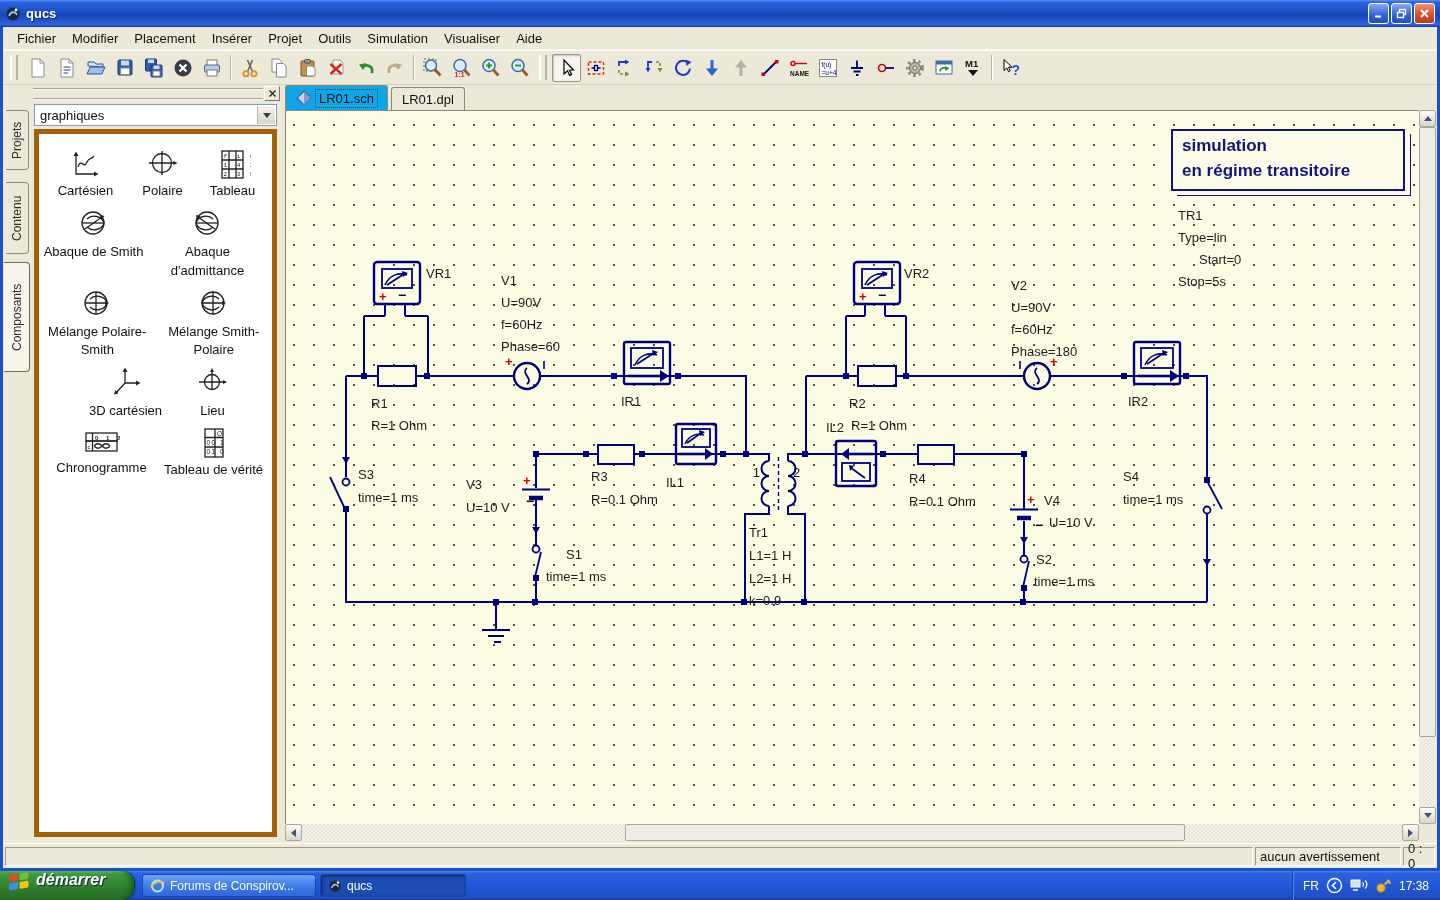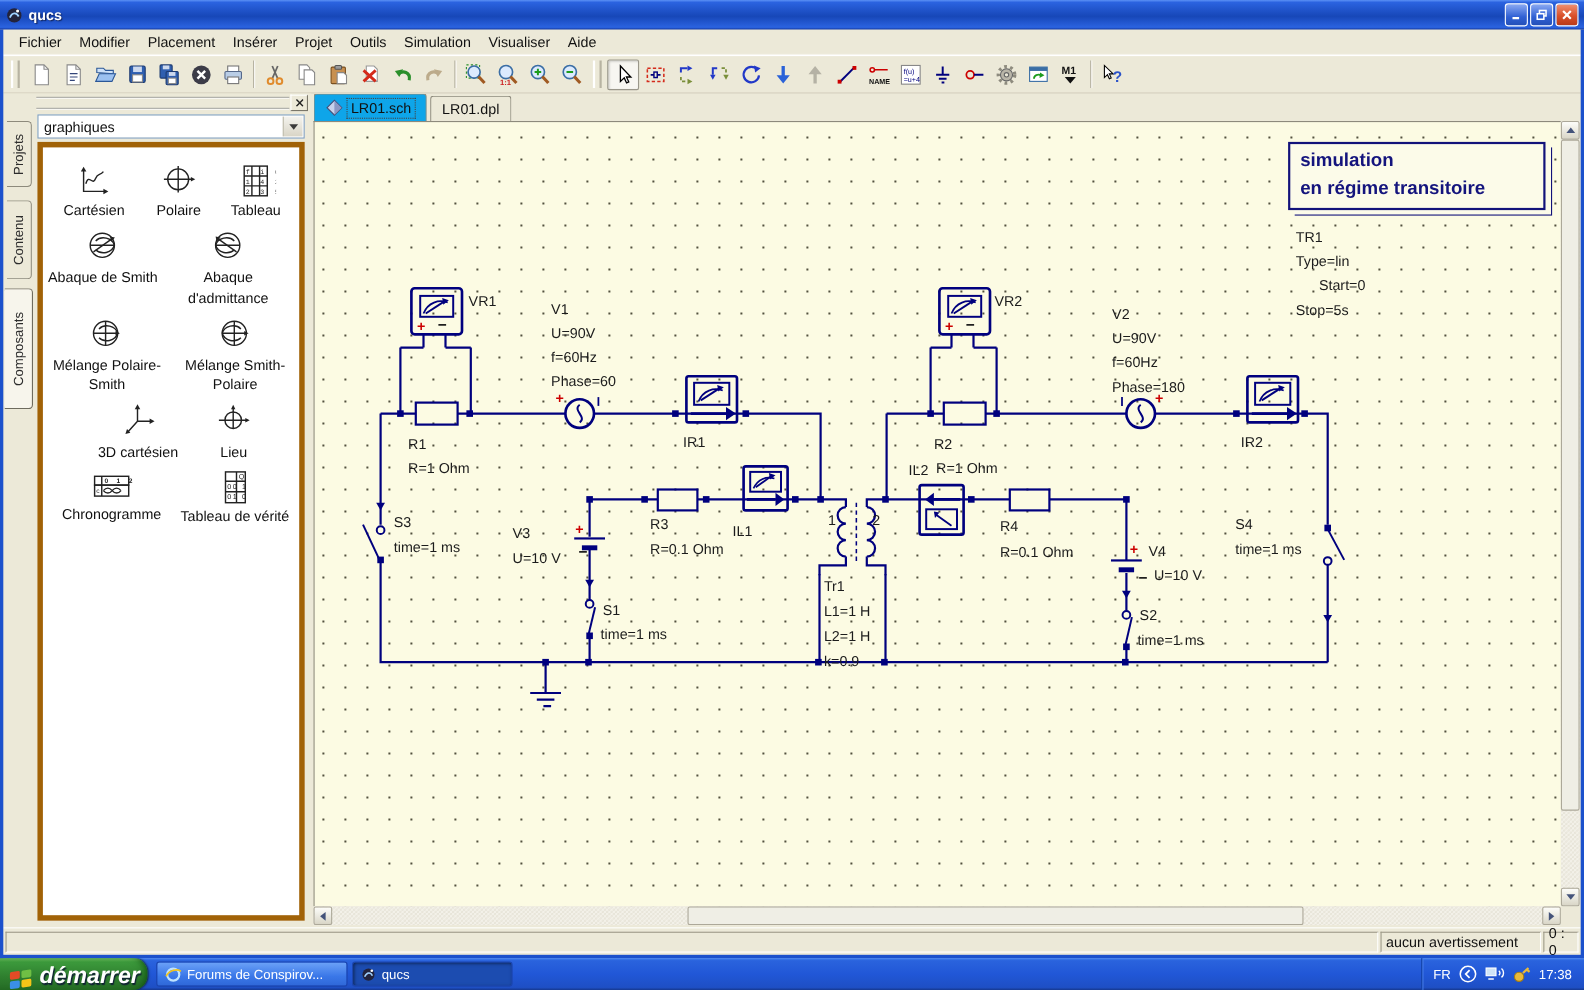--- a/index.html
+++ b/index.html
@@ -112,24 +112,24 @@
   .stpanel{height:19px;box-sizing:border-box;border:1px solid;border-color:#9d9a88 #fff #fff #9d9a88;
     display:flex;align-items:center;font-size:13px;color:#111;padding:0 4px;}
   .st-main{flex:1;}
   .st-msg{width:146px;}
   .st-coords{width:32px;justify-content:center;}
 
   
   .taskbar{position:absolute;left:0;top:871px;width:1440px;height:29px;
     background:linear-gradient(180deg,#4584f4 0%,#2a63dd 8%,#2157d7 50%,#1e4fc4 92%,#15388f 100%);}
   .startbtn{position:absolute;left:0;top:0;height:29px;width:134px;box-sizing:border-box;
-    border-radius:0 13px 13px 0;display:flex;align-items:flex-end;gap:6px;padding-left:8px;
+    border-radius:0 13px 13px 0;display:flex;align-items:flex-start;gap:6px;padding-left:8px;
     background:linear-gradient(180deg,#6db85c 0%,#3c9a3c 12%,#2e7e2e 60%,#256c25 100%);
     box-shadow:inset -6px 0 8px -5px #0c4a0c,1px 0 2px #123;
-    color:#fff;font-weight:bold;font-style:italic;font-size:21px;text-shadow:1px 1px 1px #123;}
+    color:#fff;font-weight:bold;font-style:italic;font-size:16px;text-shadow:1px 1px 1px #123;}
   .taskbtn{position:absolute;top:3px;height:23px;border-radius:3px;display:flex;align-items:center;gap:5px;
     padding:0 7px;font-size:12px;color:#fff;border:1px solid #1b45ae;box-sizing:border-box;white-space:nowrap;overflow:hidden;}
   .task-normal{left:142px;width:174px;background:linear-gradient(180deg,#6ba1f7,#3a77e8 60%,#2f68d8);}
   .task-active{left:320px;width:146px;background:#1c4cb0;box-shadow:inset 1px 1px 3px rgba(0,0,0,.55);}
   .tray{position:absolute;right:0;top:0;height:29px;display:flex;align-items:center;gap:7px;padding:0 11px 0 10px;
     border-left:1px solid #1341a5;box-shadow:inset 1px 0 0 #4f86ee;color:#fff;font-size:12px;}
 </style>
 </head>
 <body>
 
@@ -764,21 +764,21 @@
     <div class="lbl" style="left:725px;top:211px">f=60Hz</div>
     <div class="lbl" style="left:725px;top:233px">Phase=180</div>
     <div class="lbl" style="left:563px;top:285px">R2</div>
     <div class="lbl" style="left:565px;top:307px">R=1 Ohm</div>
     <div class="lbl" style="left:540px;top:309px">IL2</div>
     <div class="lbl" style="left:842px;top:283px">IR2</div>
     <div class="lbl" style="left:72px;top:356px">S3</div>
     <div class="lbl" style="left:72px;top:379px">time=1 ms</div>
     <div class="lbl" style="left:180px;top:366px">V3</div>
     <div class="lbl" style="left:180px;top:389px">U=10 V</div>
-    <div class="lbl" style="left:262px;top:436px">S1</div>
+    <div class="lbl" style="left:280px;top:436px">S1</div>
     <div class="lbl" style="left:260px;top:458px">time=1 ms</div>
     <div class="lbl" style="left:305px;top:358px">R3</div>
     <div class="lbl" style="left:305px;top:381px">R=0.1 Ohm</div>
     <div class="lbl" style="left:380px;top:364px">IL1</div>
     <div class="lbl" style="left:463px;top:414px">Tr1</div>
     <div class="lbl" style="left:463px;top:437px">L1=1 H</div>
     <div class="lbl" style="left:463px;top:460px">L2=1 H</div>
     <div class="lbl" style="left:463px;top:482px">k=0.9</div>
     <div class="lbl" style="left:623px;top:360px">R4</div>
     <div class="lbl" style="left:623px;top:383px">R=0.1 Ohm</div>

